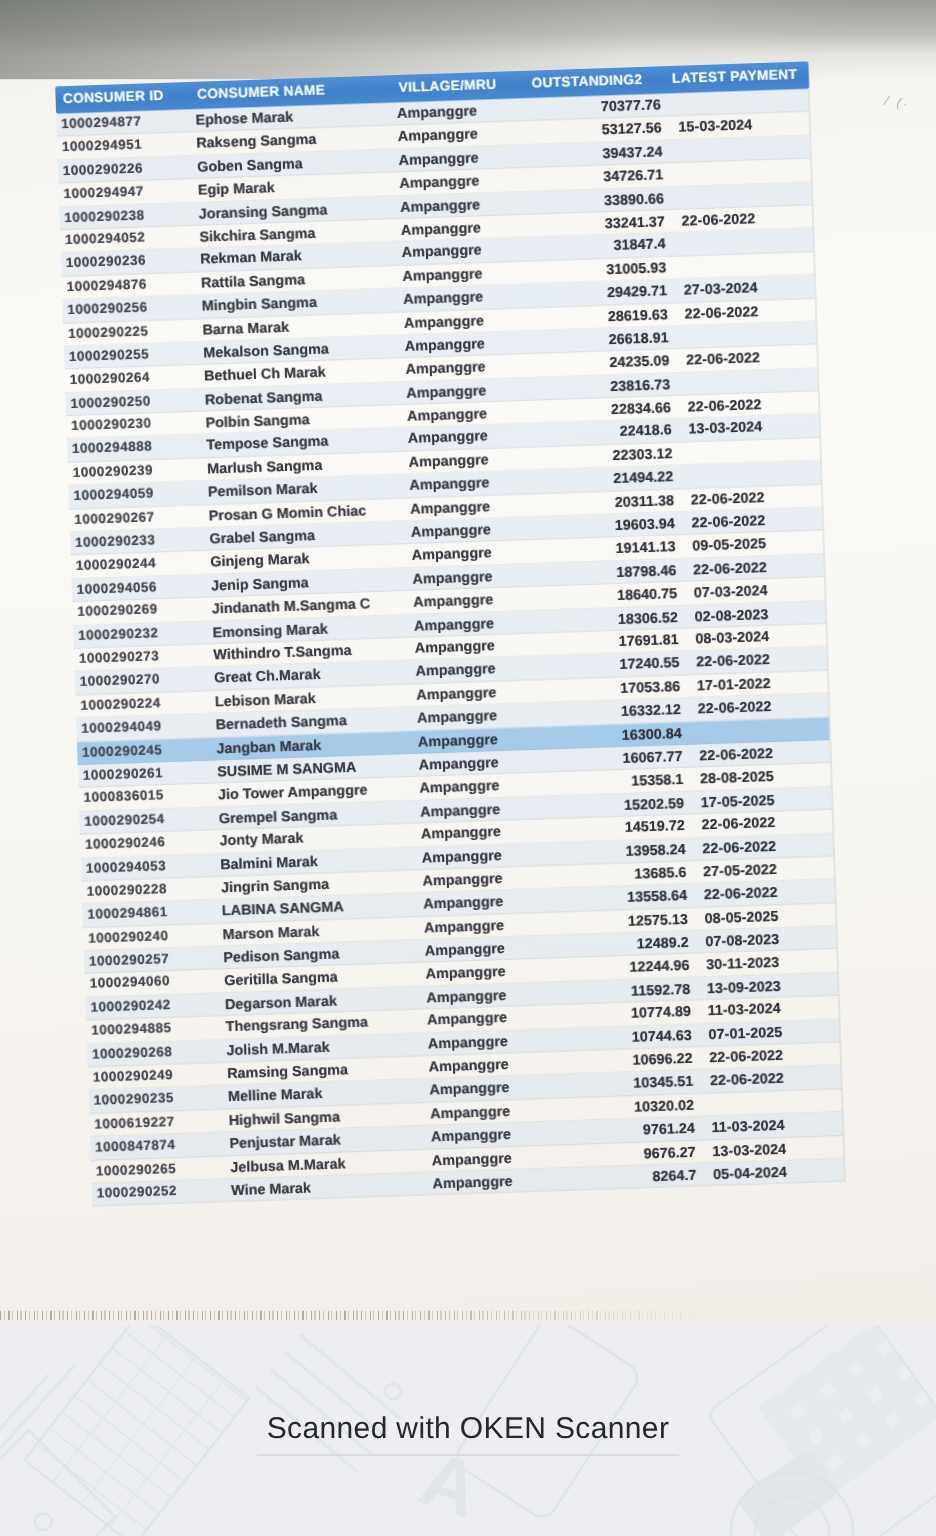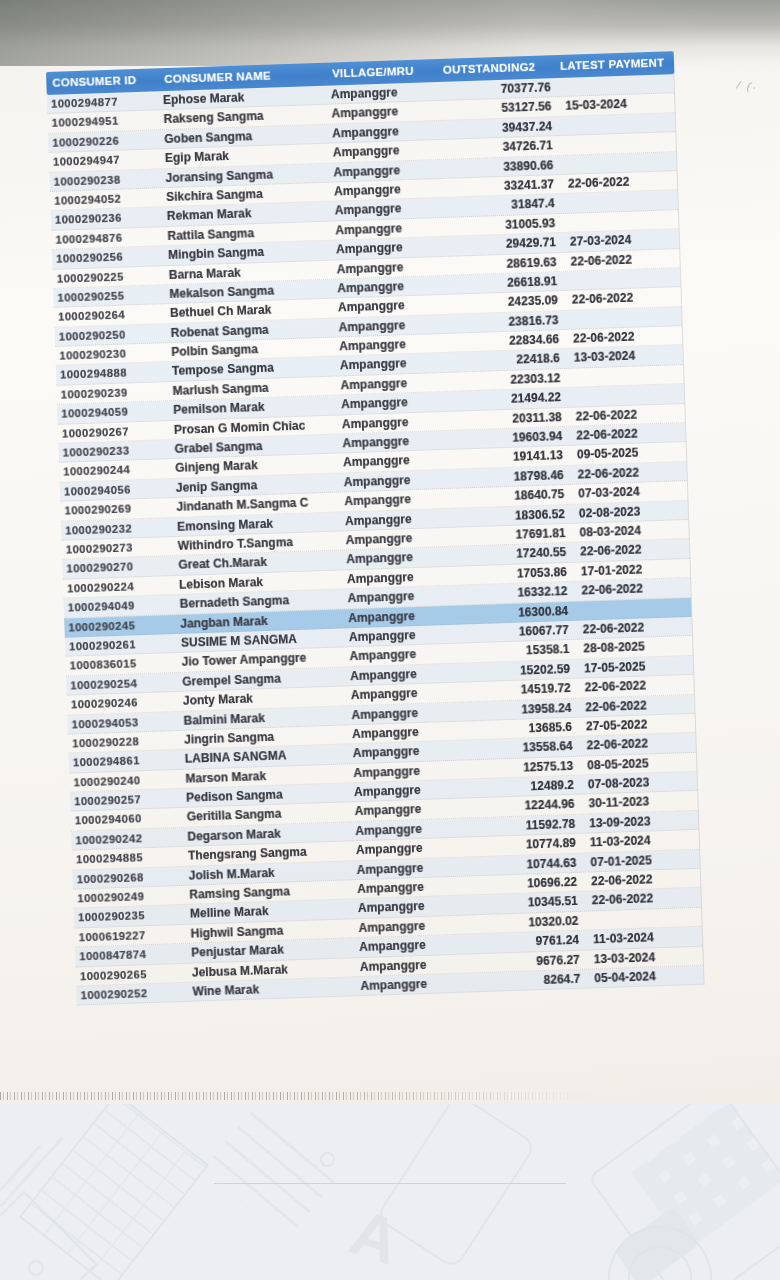--- a/index.html
+++ b/index.html
@@ -442,17 +442,18 @@
     <div class="doodle d-key-big"></div>
     <div class="doodle d-tag"></div>
     <div class="doodle d-tag-hole"></div>
     <div class="doodle d-rings-outer"></div>
     <div class="doodle d-rings-inner"></div>
     <div class="doodle d-slash1"></div>
     <div class="doodle d-slash2"></div>
     <div class="d-letter">A</div>
 
     <div class="footer-center">
+      <div class="footer-text">Scanned with OKEN Scanner</div>
       <div class="footer-underline"></div>
     </div>
   </div>
 
 </div>
 
 </body></html>

